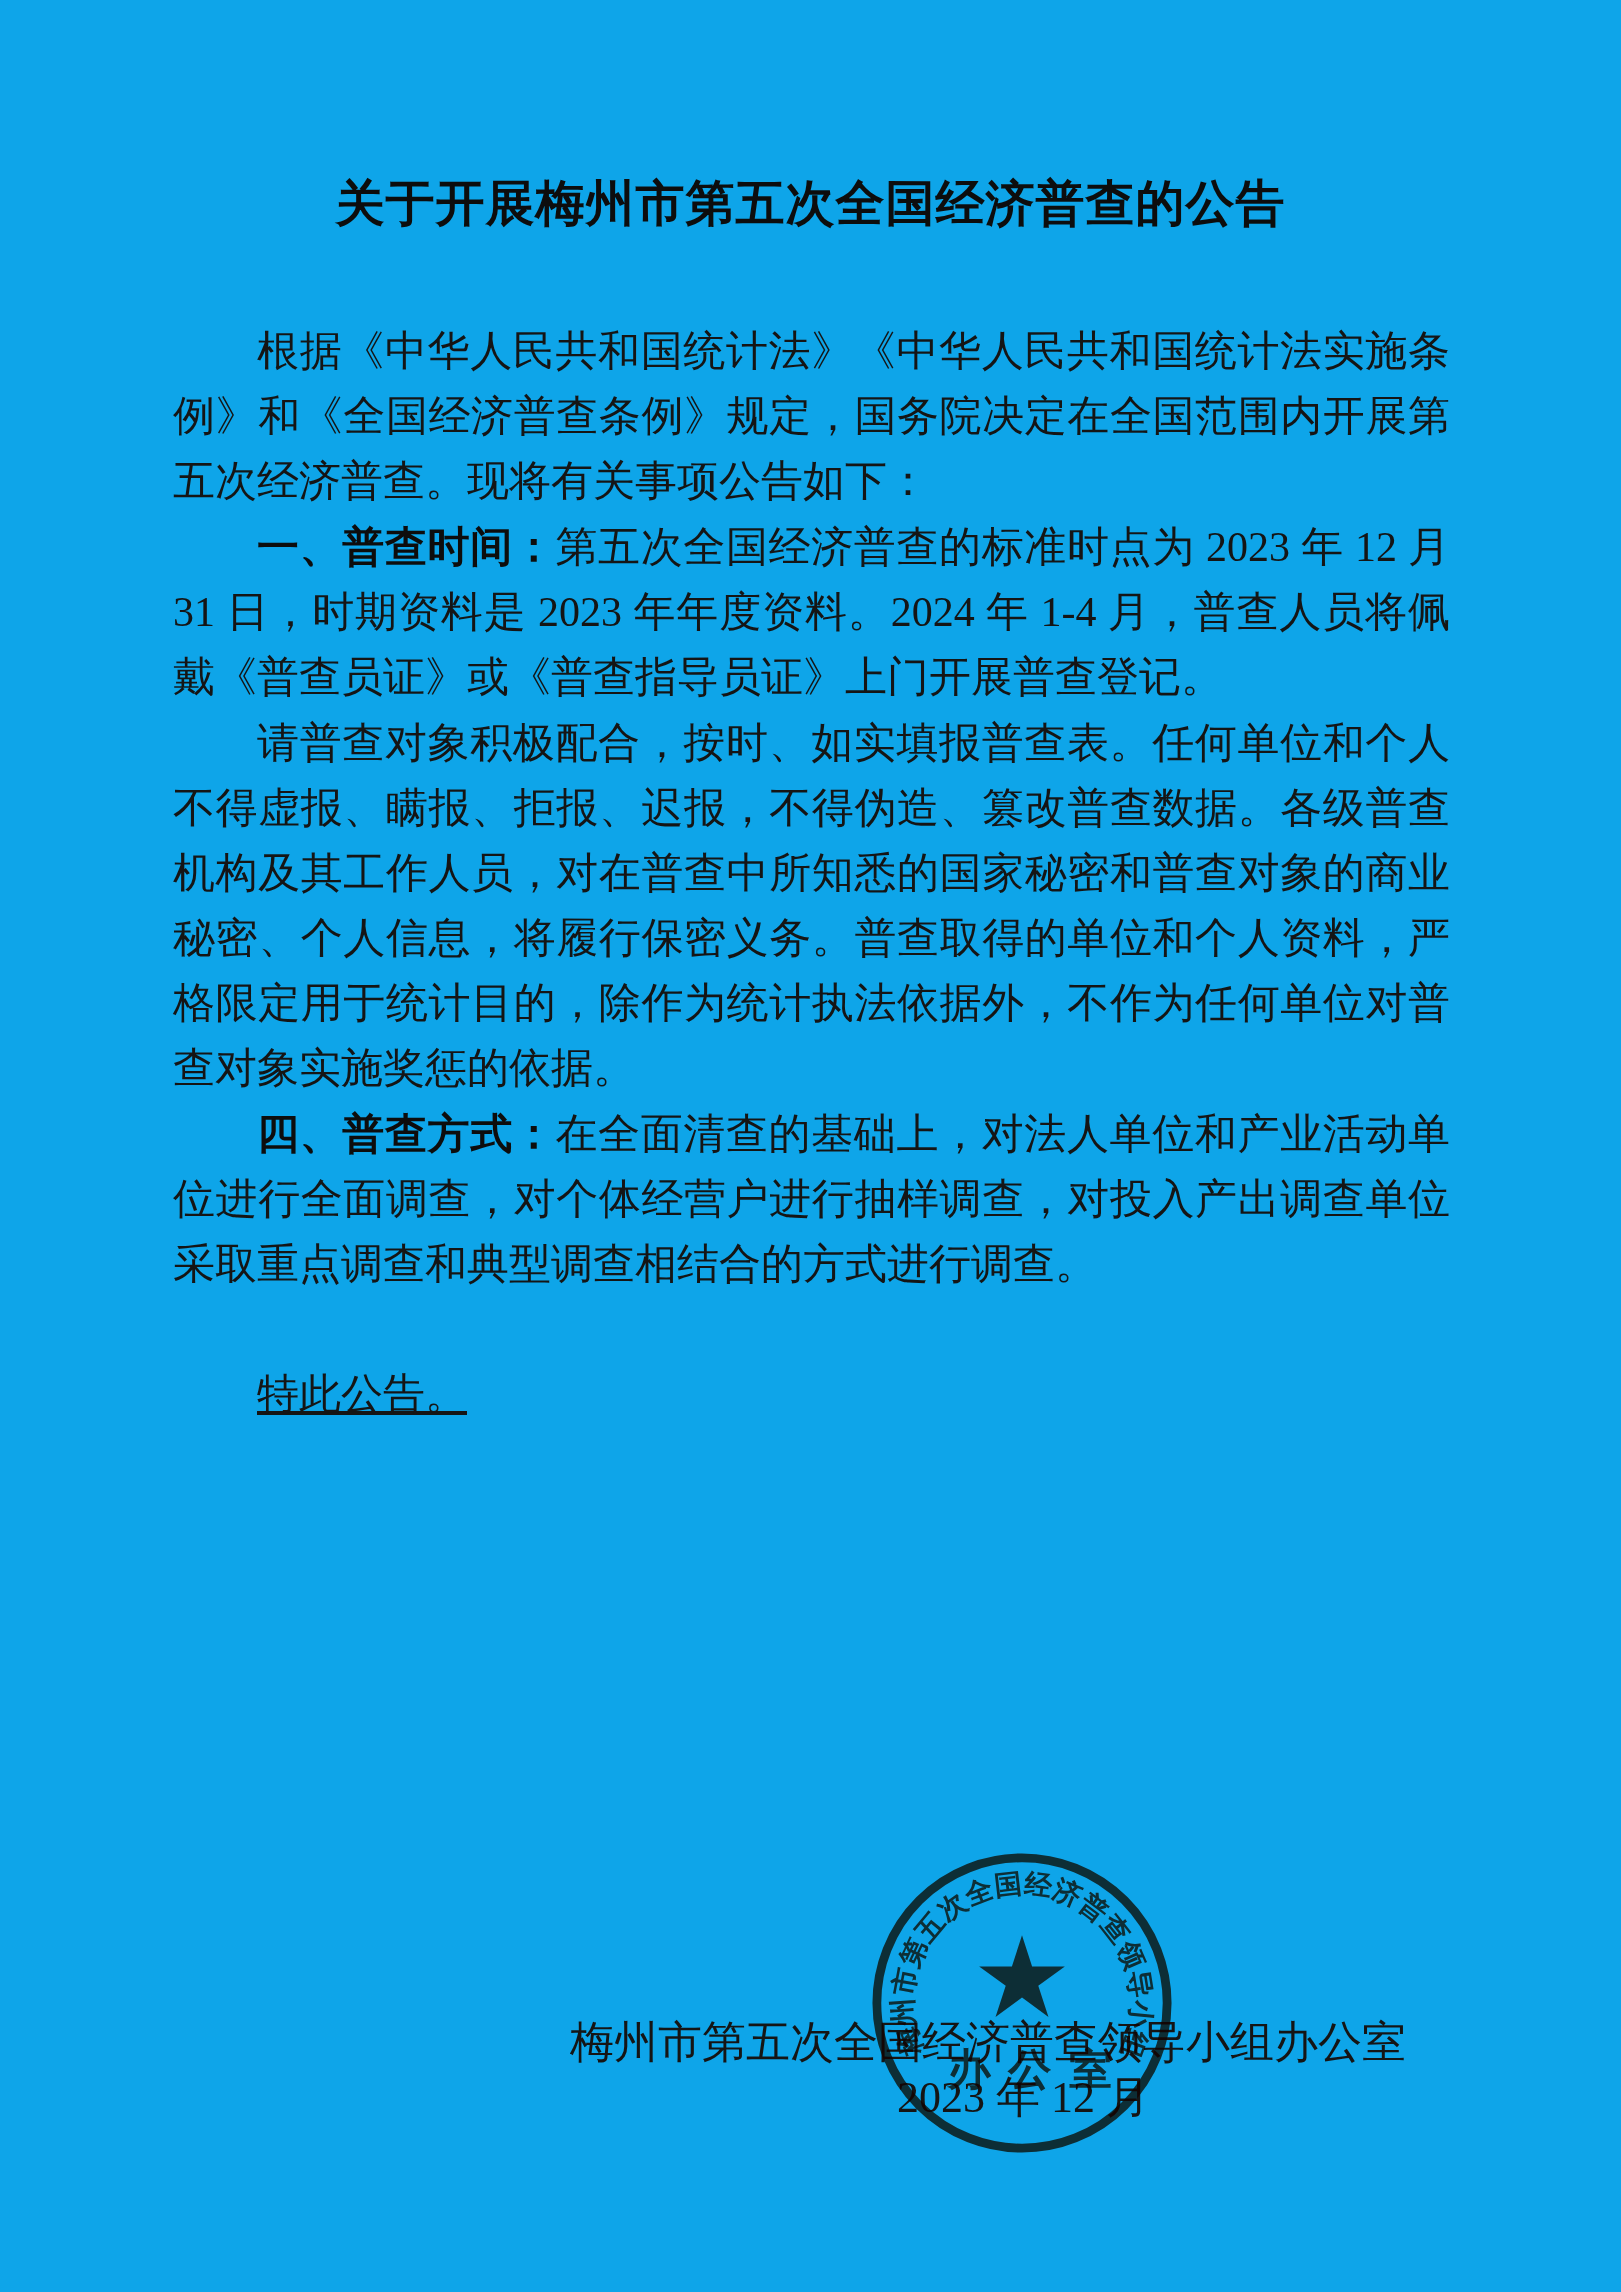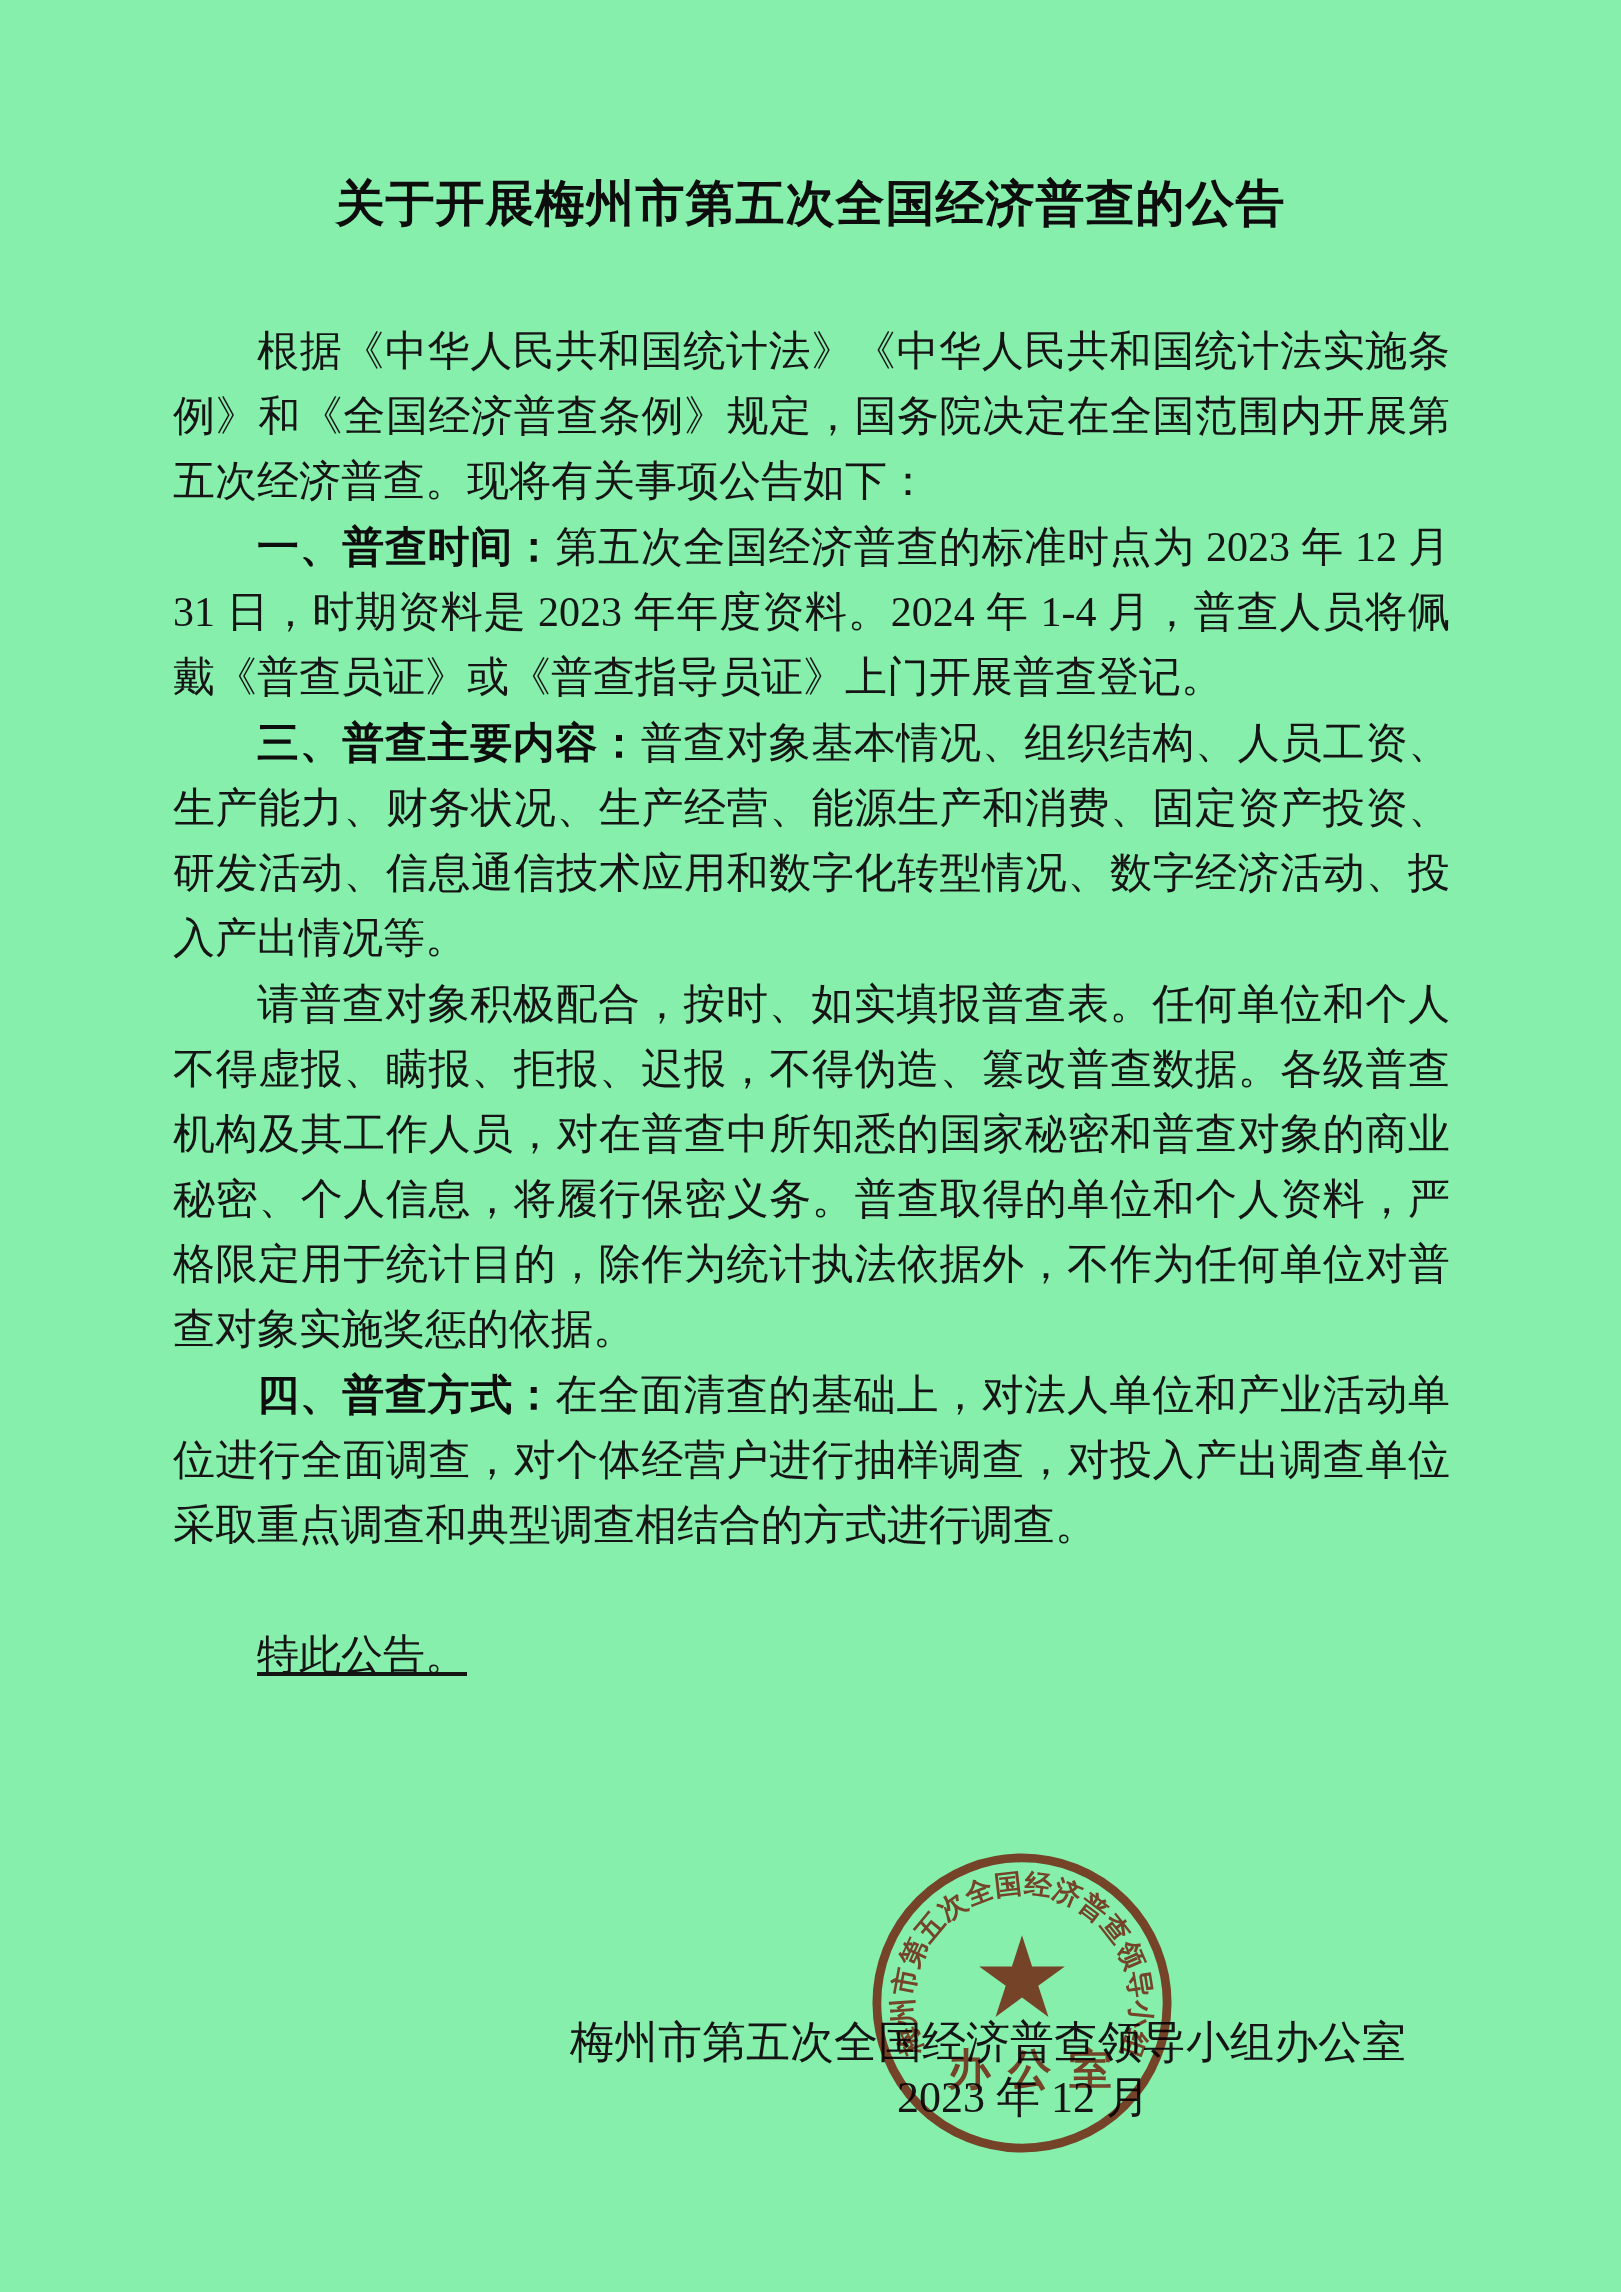--- a/index.html
+++ b/index.html
@@ -1,20 +1,20 @@
 <!DOCTYPE html>
 <html style="--seal-color: #d9372a;"><head>
 <meta charset="utf-8">
 <style>
   html,body{margin:0;padding:0;background:#888;}
   .page{
     position:relative;
     width:1621px;height:2293px;
     margin:0 auto;
-    background:#86efac;
+    background:#0ea5e9;
     overflow:hidden;
     font-family:"Liberation Serif","DejaVu Serif",serif;
     color:#151515;
   }
   .doc-title{
     margin:169px 0 0 0;
     line-height:69px;
     text-align:center;
     font-family:"Liberation Sans","DejaVu Sans",sans-serif;
     font-weight:bold;
@@ -78,21 +78,20 @@
 </head>
 <body>
 
 <div class="page">
 
   <h1 class="doc-title">关于开展梅州市第五次全国经济普查的公告</h1>
 
   <div class="body-text">
     <p><span class="p-label"></span><span>根据《中华人民共和国统计法》《中华人民共和国统计法实施条例》和《全国经济普查条例》规定，国务院决定在全国范围内开展第五次经济普查。现将有关事项公告如下：</span></p>
     <p><span class="p-label">一、普查时间：</span><span>第五次全国经济普查的标准时点为 2023 年 12 月 31 日，时期资料是 2023 年年度资料。2024 年 1-4 月，普查人员将佩戴《普查员证》或《普查指导员证》上门开展普查登记。</span></p>
-    <p><span class="p-label">三、普查主要内容：</span><span>普查对象基本情况、组织结构、人员工资、生产能力、财务状况、生产经营、能源生产和消费、固定资产投资、研发活动、信息通信技术应用和数字化转型情况、数字经济活动、投入产出情况等。</span></p>
     <p><span class="p-label"></span><span>请普查对象积极配合，按时、如实填报普查表。任何单位和个人不得虚报、瞒报、拒报、迟报，不得伪造、篡改普查数据。各级普查机构及其工作人员，对在普查中所知悉的国家秘密和普查对象的商业秘密、个人信息，将履行保密义务。普查取得的单位和个人资料，严格限定用于统计目的，除作为统计执法依据外，不作为任何单位对普查对象实施奖惩的依据。</span></p>
     <p><span class="p-label">四、普查方式：</span><span>在全面清查的基础上，对法人单位和产业活动单位进行全面调查，对个体经营户进行抽样调查，对投入产出调查单位采取重点调查和典型调查相结合的方式进行调查。</span></p>
     <p class="closing"><span>特此公告。</span></p>
   </div>
 
   <div class="signature-org">梅州市第五次全国经济普查领导小组办公室</div>
   <div class="signature-date">2023 年 12 月</div>
 
   <div class="seal">
     <svg width="304" height="304" viewBox="0 0 310 310">

